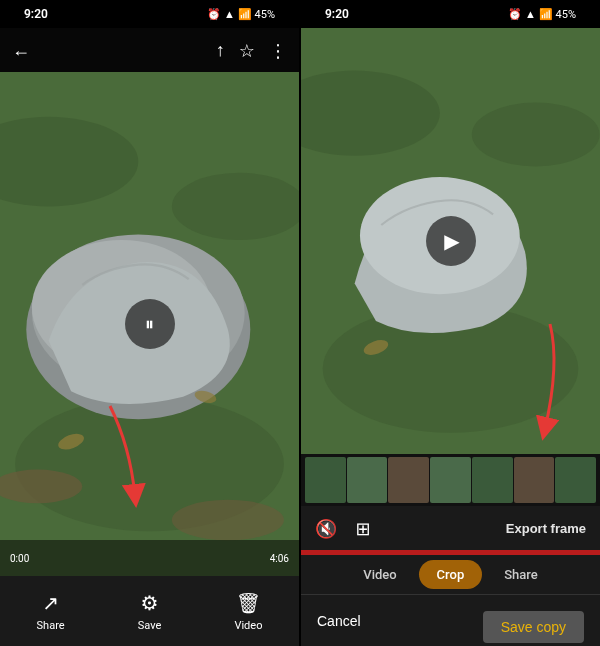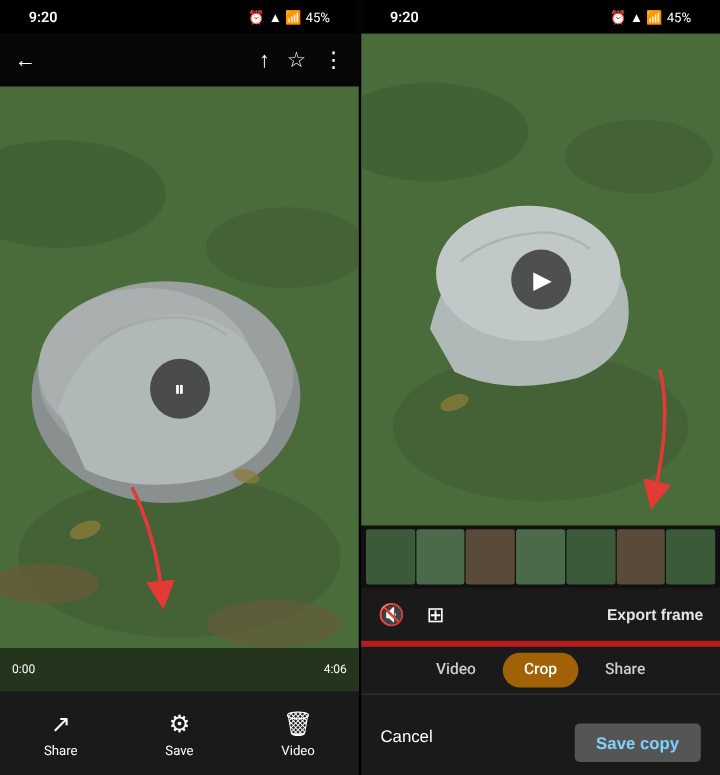--- a/index.html
+++ b/index.html
@@ -217,44 +217,44 @@
       font-weight: 500;
       cursor: pointer;
     }
     .tab-item.active {
       background: #a16207;
       color: #fff;
     }
 
     
     .bottom-edit-bar {
-      height: 68px;
+      height: 52px;
       background: #1a1a1a;
       display: flex;
       align-items: center;
       justify-content: space-between;
       padding: 4px 16px;
       flex-shrink: 0;
       border-top: 1px solid #333;
     }
     .cancel-btn {
       background: transparent;
       border: none;
       color: #fff;
       font-size: 14px;
       cursor: pointer;
       font-weight: 500;
     }
     .save-btn {
       background: #555;
       border: none;
-      color: #7dd3fc;
+      color: #eab308;
       font-size: 14px;
       cursor: pointer;
-      font-weight: 700;
+      font-weight: 400;
       padding: 8px 18px;
       border-radius: 4px;
       margin-top: 12px;
     }
 
     
     .divider {
       width: 2px;
       height: 646px;
       background: #000;

